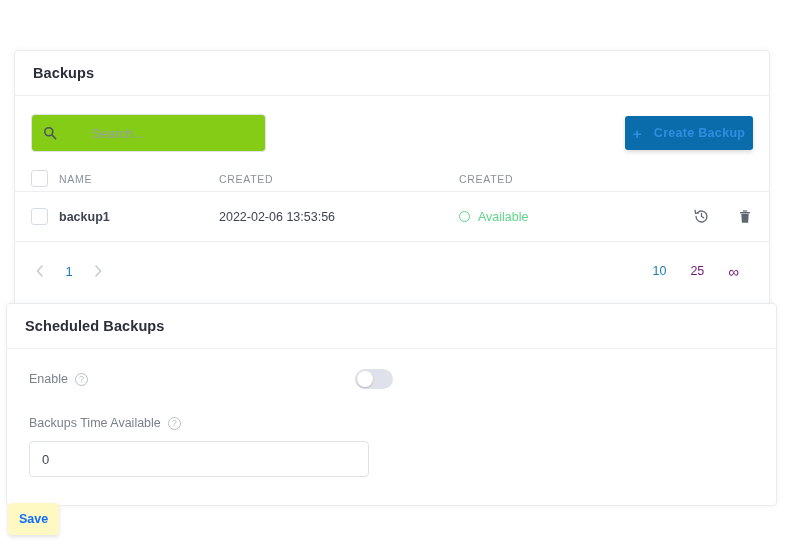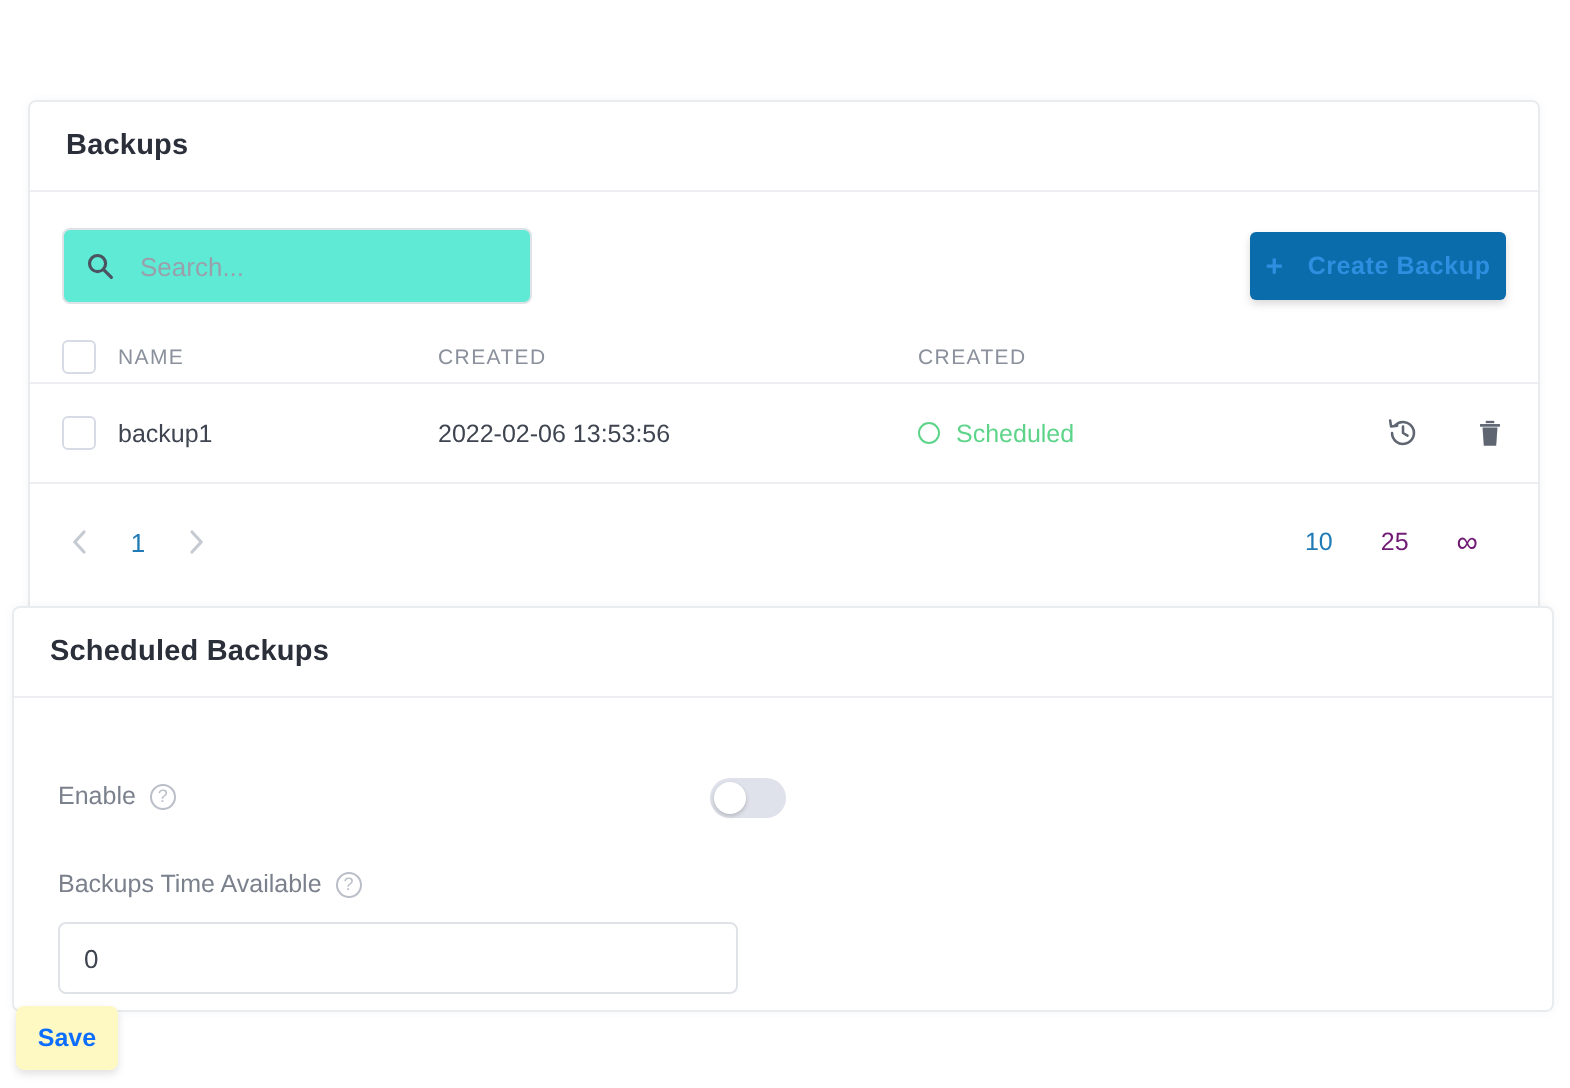--- a/index.html
+++ b/index.html
@@ -49,25 +49,25 @@
   .search-wrap {
     position: relative;
     width: 235px;
     height: 38px;
   }
   .search-input {
     width: 100%;
     height: 100%;
     border: 1px solid #dfe3e8;
     border-radius: 4px;
-    padding: 0 10px 0 38px;
+    padding: 0 10px 0 60px;
     font-size: 13px;
     font-family: "Liberation Sans", sans-serif;
     color: #4a4f5c;
-    background: #5eead4;
+    background: #84cc16;
     outline: none;
   }
   .search-input::placeholder { color: #9aa0ab; }
   .search-icon {
     position: absolute;
     left: 12px;
     top: 50%;
     transform: translateY(-50%);
     width: 14px;
     height: 14px;
@@ -116,21 +116,21 @@
     border-bottom: 1px solid #eceef1;
   }
   table.backups-table td {
     font-size: 12.5px;
     color: #3f4550;
     padding: 16px 0;
     border-bottom: 1px solid #eceef1;
     vertical-align: middle;
   }
   .col-check { width: 44px; padding-left: 16px !important; }
-  .col-name  { width: 160px; }
+  .col-name  { width: 160px; font-weight: bold; }
   .col-created { width: 240px; }
   .col-status { width: 210px; }
   .col-actions { text-align: right; padding-right: 16px !important; }
 
   .checkbox {
     display: inline-block;
     width: 17px;
     height: 17px;
     border: 1px solid #d7dbe6;
     border-radius: 3px;
@@ -239,21 +239,21 @@
   .toggle .knob {
     position: absolute;
     top: 2px;
     left: 2px;
     width: 16px;
     height: 16px;
     border-radius: 50%;
     background: #ffffff;
     box-shadow: 0 1px 2px rgba(0,0,0,0.2);
   }
-  .enable-row { position: relative; height: 24px; margin-bottom: 20px; margin-top: 20px; }
+  .enable-row { position: relative; height: 24px; margin-bottom: 20px; }
 
   .interval-input {
     width: 340px;
     height: 36px;
     border: 1px solid #dfe3e8;
     border-radius: 4px;
     padding: 0 12px;
     font-size: 13px;
     font-family: "Liberation Sans", sans-serif;
     color: #3f4550;
@@ -321,21 +321,21 @@
     <tbody>
       <tr>
         <td class="col-check">
           <span class="checkbox"></span>
         </td>
         <td class="col-name">backup1</td>
         <td class="col-created">2022-02-06 13:53:56</td>
         <td class="col-status">
           <span class="status-cell">
             <span class="status-dot"></span>
-            <span class="status-text">Scheduled</span>
+            <span class="status-text">Available</span>
           </span>
         </td>
         <td class="col-actions">
           <span class="actions">
             <span class="icon-btn">
               <svg viewBox="0 0 18 18" width="17" height="17" fill="none" stroke="currentColor" stroke-width="1.35">
                 <path d="M3.2 9a5.8 5.8 0 1 0 1.8 -4.2" stroke-linecap="round"></path>
                 <polyline points="2.2,2.4 2.7,5.6 5.9,5.1" stroke-linecap="round" stroke-linejoin="round"></polyline>
                 <polyline points="9,5.6 9,9 11.4,10.4" stroke-linecap="round" stroke-linejoin="round"></polyline>
               </svg>

